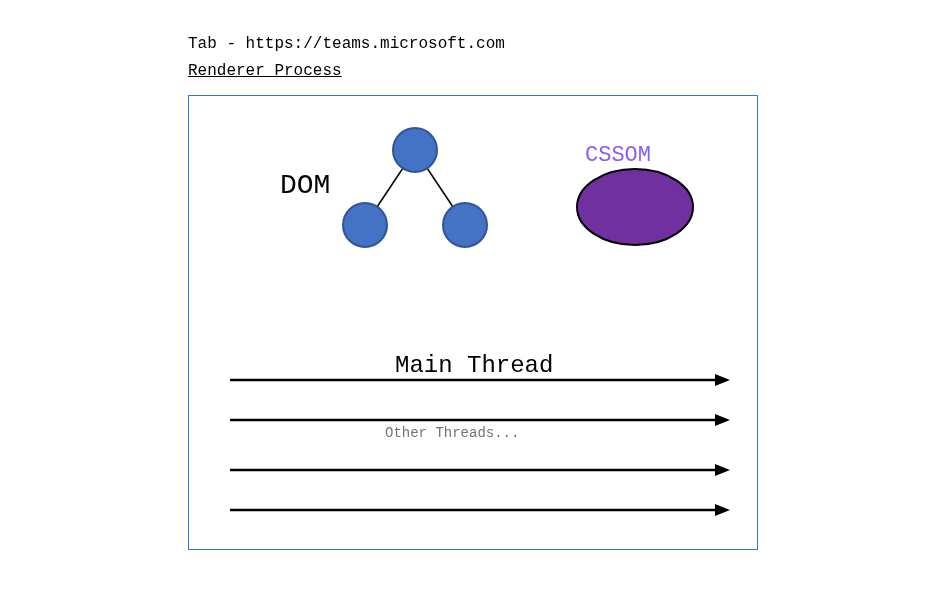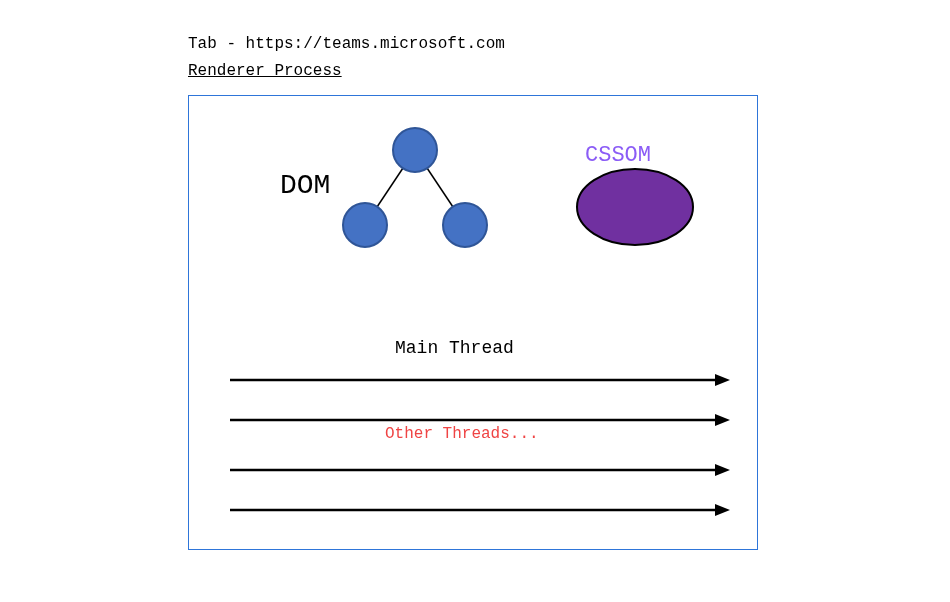--- a/index.html
+++ b/index.html
@@ -57,31 +57,31 @@
       top: 125px;
       left: 335px;
     }
     .cssom-shape {
       position: absolute;
       top: 162px;
       left: 570px;
     }
     .main-thread-label {
       position: absolute;
-      top: 338px;
+      top: 352px;
       left: 395px;
-      font-size: 18px;
+      font-size: 24px;
       color: #000;
     }
     .other-threads-label {
       position: absolute;
       top: 425px;
       left: 385px;
-      font-size: 16px;
-      color: #ef4444;
+      font-size: 14px;
+      color: #737373;
     }
     .arrow-container {
       position: absolute;
       left: 230px;
     }
     .arrow-1 { top: 370px; }
     .arrow-2 { top: 410px; }
     .arrow-3 { top: 460px; }
     .arrow-4 { top: 500px; }
   </style>

